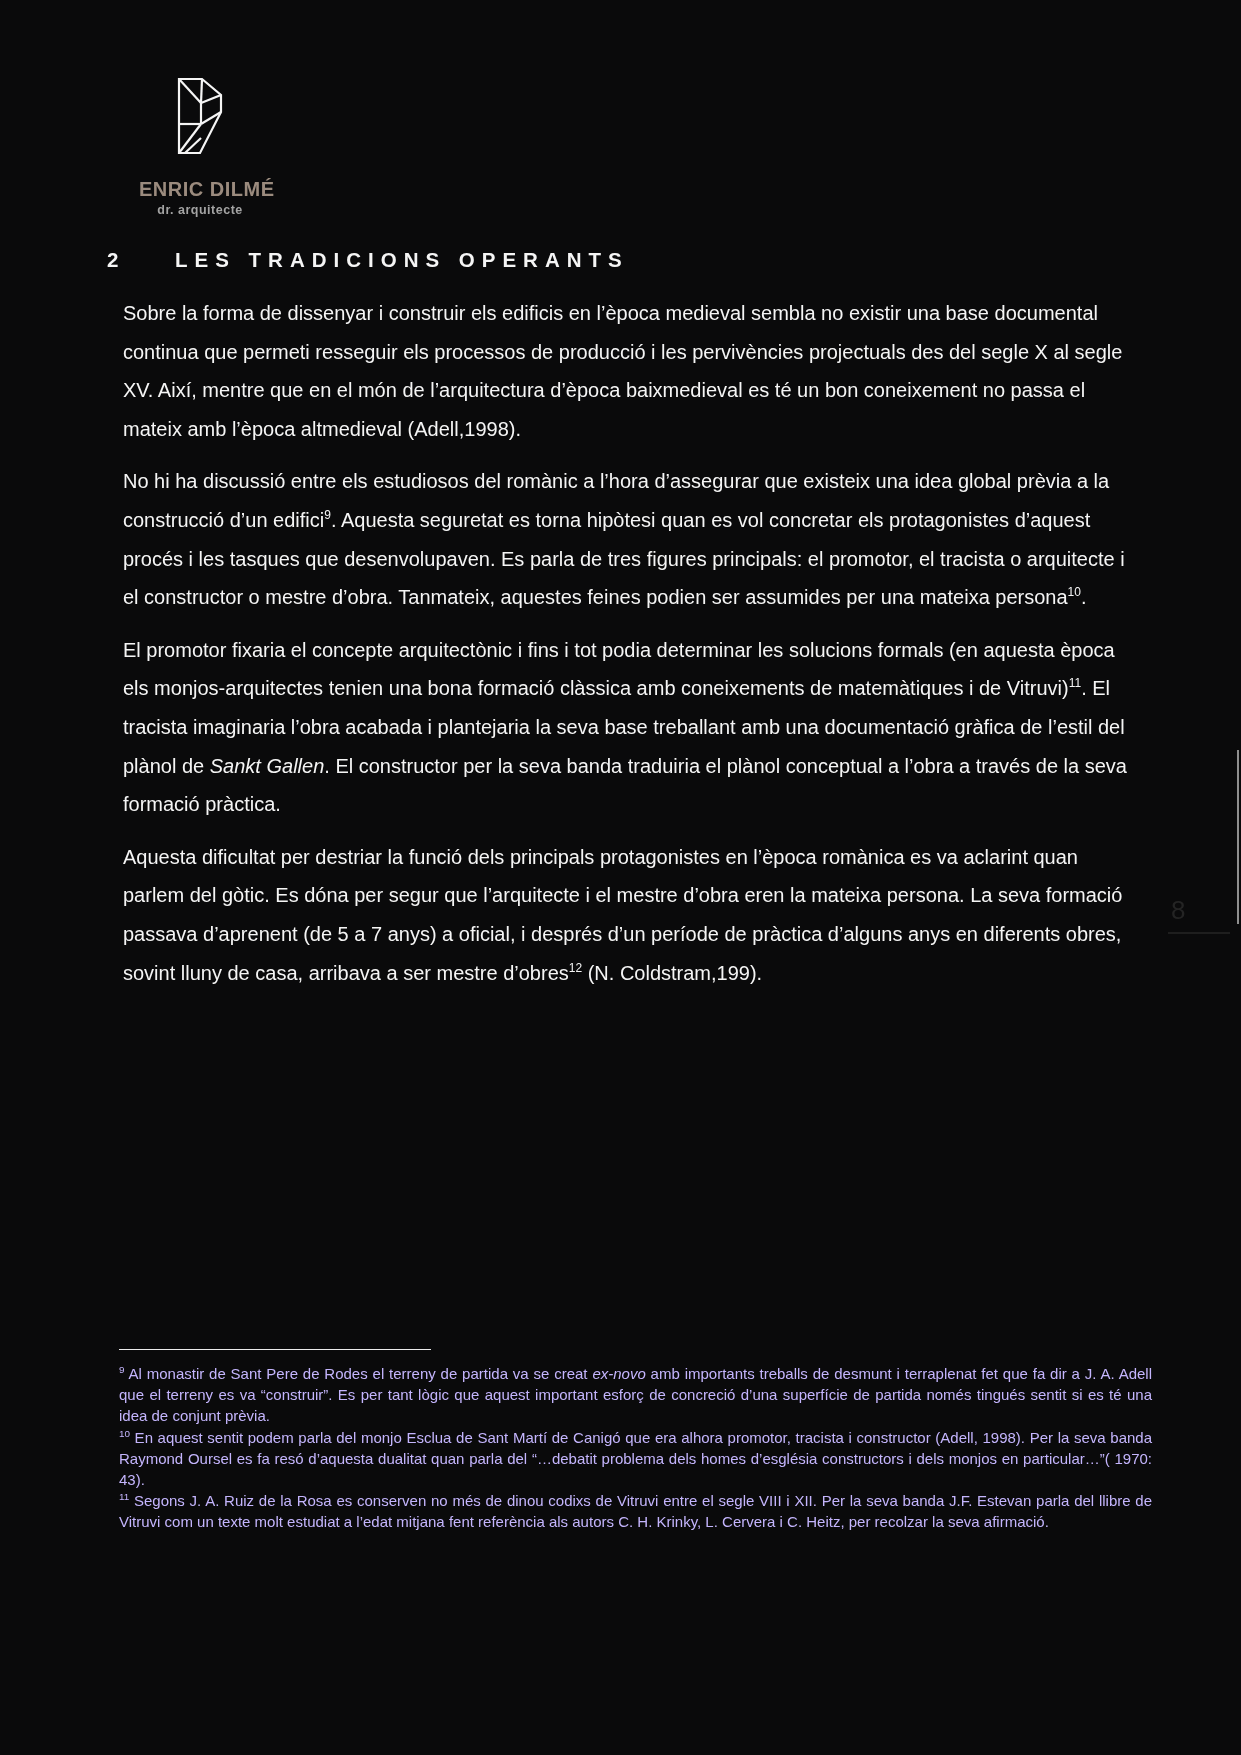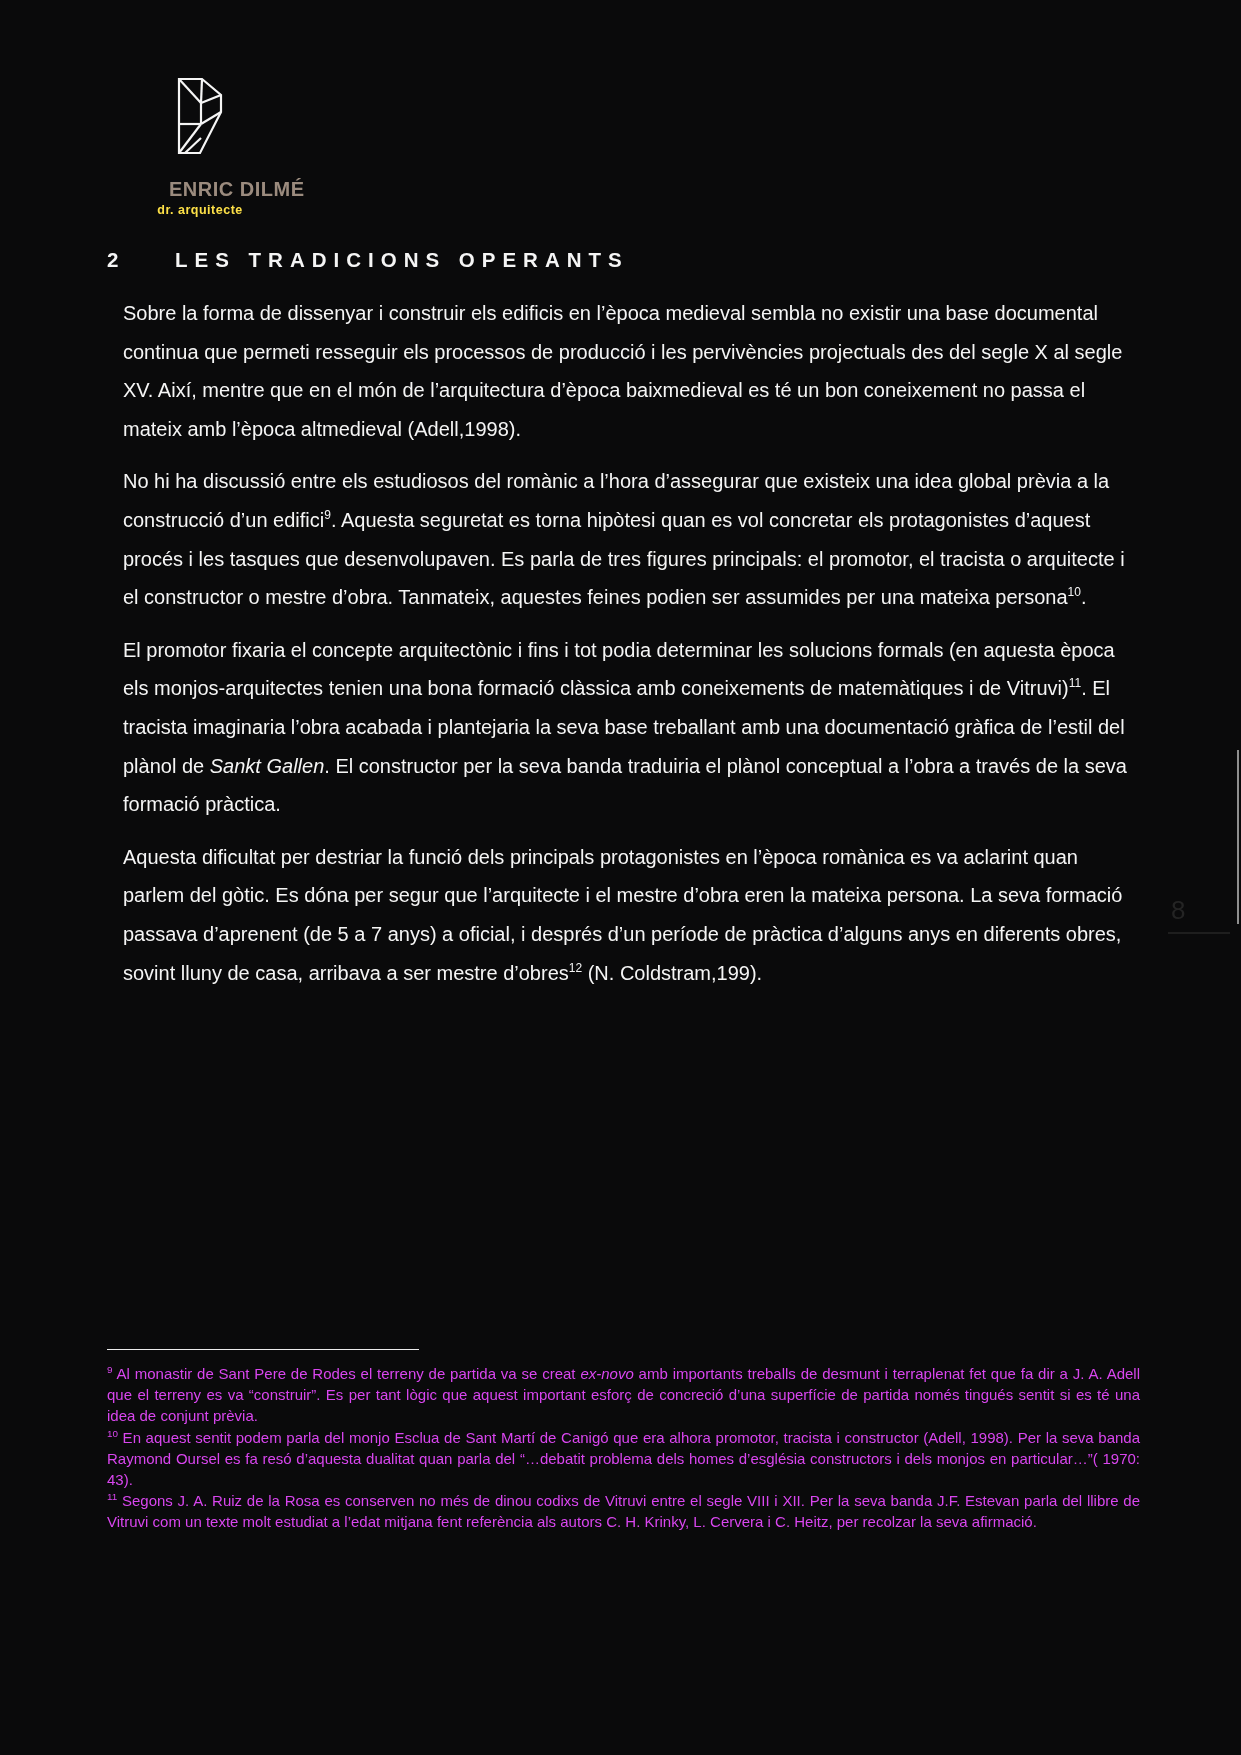--- a/index.html
+++ b/index.html
@@ -6,37 +6,37 @@
   .page{
     position:relative;
     width:1241px;height:1755px;
     background:#0a0a0b;
     overflow:hidden;
     font-family:"Liberation Sans", sans-serif;
   }
   
   .logo-block{position:absolute;left:139px;top:76px;width:122px;text-align:center;}
   .logo-mark{width:50px;height:80px;display:block;margin:0 auto;}
-  .brand{margin-top:22px;font-size:20px;font-weight:bold;letter-spacing:.5px;color:#9b8b7e;white-space:nowrap;margin-left:30px;}
-  .tagline{margin-top:2px;font-size:12.5px;font-weight:bold;letter-spacing:.5px;color:#fde047;white-space:nowrap;}
+  .brand{margin-top:22px;font-size:20px;font-weight:bold;letter-spacing:.5px;color:#9b8b7e;white-space:nowrap;}
+  .tagline{margin-top:2px;font-size:12.5px;font-weight:bold;letter-spacing:.5px;color:#a3a3a3;white-space:nowrap;}
   
   .content{position:absolute;left:107px;top:247px;width:1033px;color:#f5f5f5;}
   .h-row{display:flex;font-weight:bold;line-height:26px;}
   .h1-row{font-size:20.5px;}
   .h-num{width:68px;flex-shrink:0;}
   .h1-title{letter-spacing:7px;}
   .h2-row{font-size:19px;margin-top:9px;}
   .h2-title{letter-spacing:1.5px;}
   p.body{font-size:20px;line-height:38.6px;margin:0 0 14px 16px;text-align:left;}
   p.body.first{margin-top:21px;}
   sup{font-size:60%;vertical-align:super;line-height:0;}
   em.it{font-style:italic;font-weight:normal;}
   .bi{font-style:italic;font-weight:bold;}
   
-  .footnotes-area{position:absolute;left:107px;top:1349px;width:1033px;color:#d946ef;}
+  .footnotes-area{position:absolute;left:119px;top:1349px;width:1033px;color:#c4b5fd;}
   .fn-sep{width:312px;border-top:1.6px solid #ececec;height:0;margin-bottom:13px;}
   p.fn{font-size:15px;line-height:21.2px;text-align:justify;margin:0;}
   p.fn sup{font-size:66%;}
   
   .page-num{position:absolute;left:1171px;top:895px;font-size:26px;color:#242424;}
   .page-num-rule{position:absolute;left:1168px;top:932px;width:62px;border-top:2px solid #1e1e1e;height:0;}
   .edge-line{position:absolute;left:1237px;top:750px;width:2px;height:174px;background:#8f8f8f;}
 </style>
 </head>
 <body>

